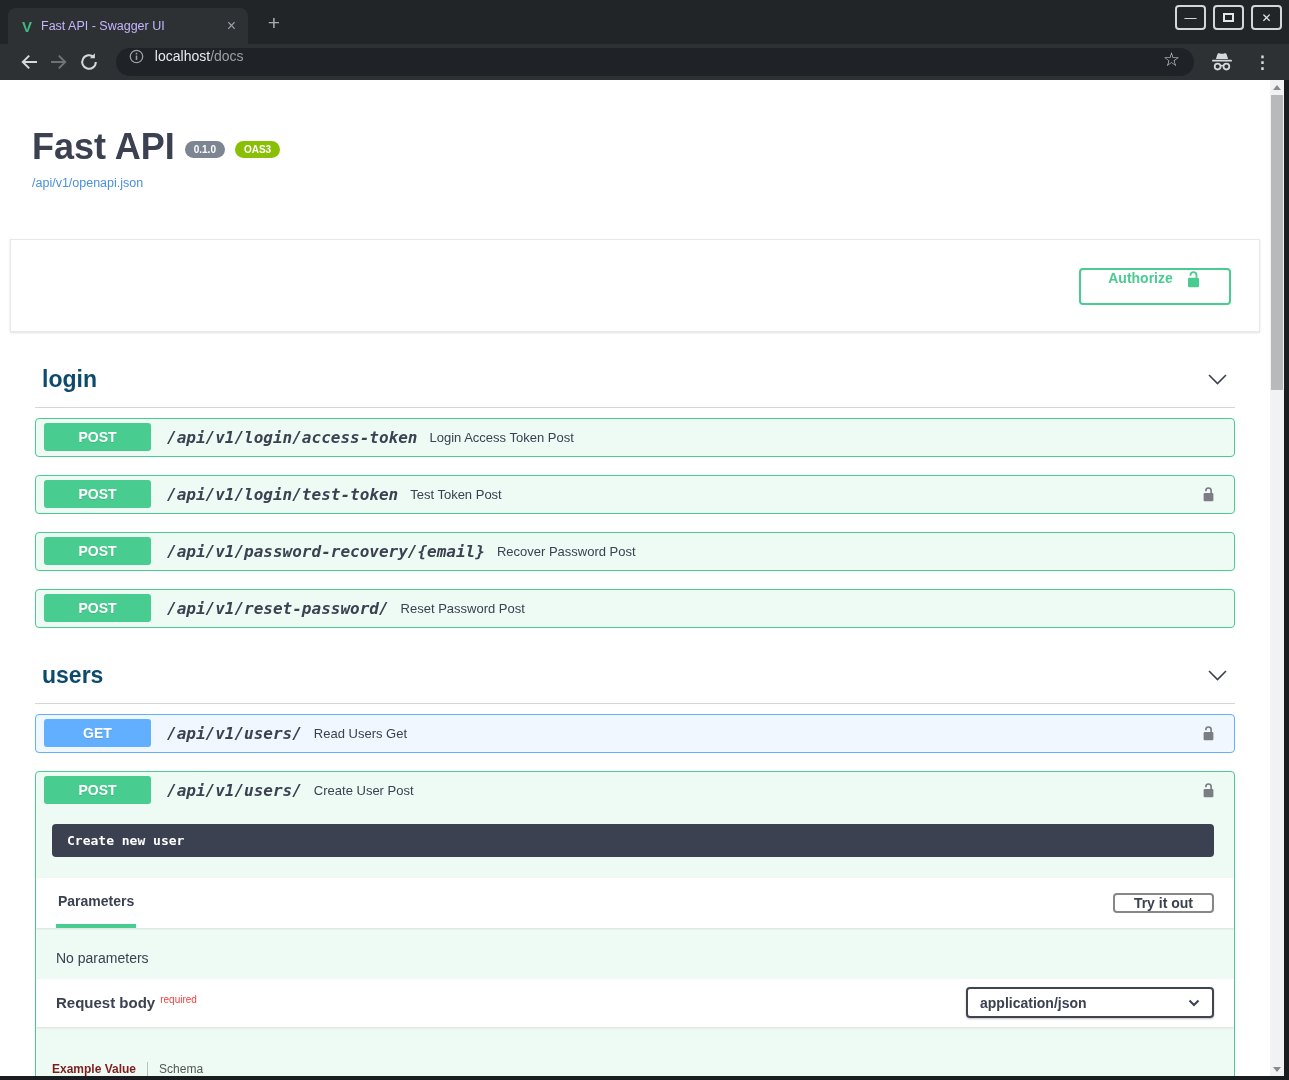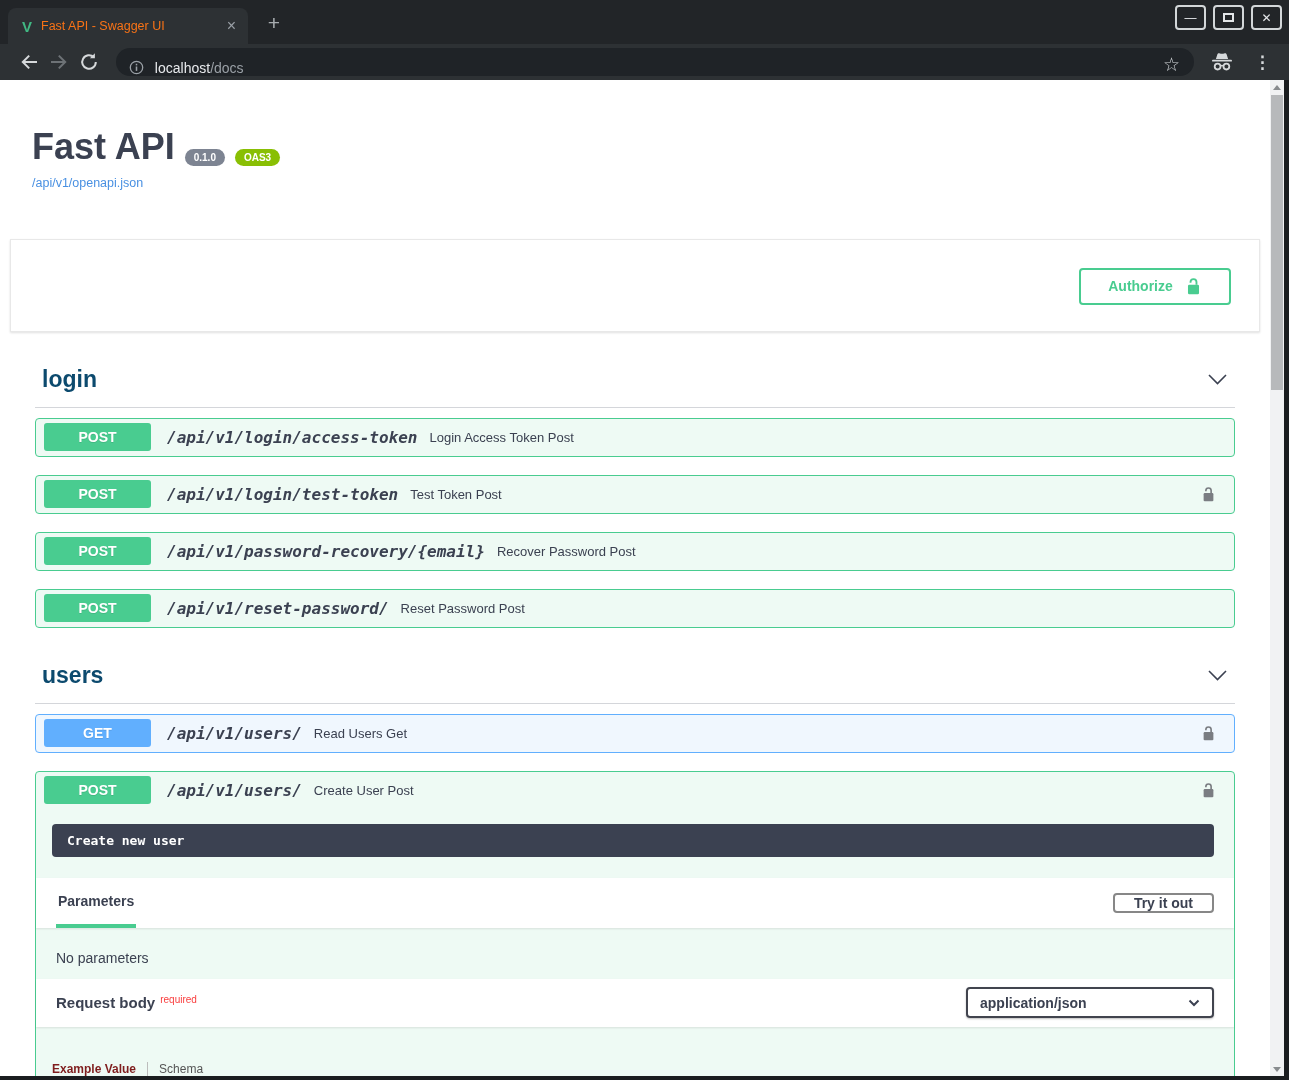--- a/index.html
+++ b/index.html
@@ -6,31 +6,31 @@
   html,body { background:#0e0f10; }
   body { font-family:"Liberation Sans", sans-serif; }
 
   .window { position:relative; width:1289px; height:1080px; background:#1a1d1f; overflow:hidden; }
 
   
   .titlebar { position:relative; height:44px; background:#222528; }
   .tab { position:absolute; left:8px; top:8px; width:240px; height:36px; background:#2d3134;
          border-radius:8px 8px 0 0; display:flex; align-items:center; padding:0 6px 0 14px; cursor:default; }
   .favicon { color:#41b883; font-weight:700; font-size:15px; margin-right:9px; }
-  .tab-title { color:#f97316; font-size:12.5px; flex:1; white-space:nowrap; overflow:hidden; }
+  .tab-title { color:#c4b5fd; font-size:12.5px; flex:1; white-space:nowrap; overflow:hidden; }
   .tab-close { color:#9aa0a6; font-size:16px; line-height:16px; padding:2px 6px; border-radius:50%; }
   .new-tab { position:absolute; left:262px; top:12px; color:#a7abaf; font-size:21px; line-height:21px; width:24px; text-align:center; }
   .win-controls { position:absolute; right:7px; top:5px; display:flex; gap:7px; }
   .wc { width:31px; height:25px; border:2px solid #d3d7d9; border-radius:4px; color:#e8eaed;
         display:flex; align-items:center; justify-content:center; font-size:12px; background:transparent; }
   .wc-max-box { width:11px; height:9px; border:2px solid #e3e6e8; display:block; }
 
   .toolbar { position:relative; height:36px; background:#2d3134; display:flex; align-items:center; padding:0 14px; }
   .nav-btn { width:30px; height:30px; display:flex; align-items:center; justify-content:center; border-radius:50%; }
-  .omnibox { height:28px; width:1080px; background:#1f2327; border-radius:14px; display:flex; align-items:flex-end;
+  .omnibox { height:28px; width:1080px; background:#1f2327; border-radius:14px; display:flex; align-items:flex-start;
              padding:0 8px 0 12px; margin-left:12px; }
   .info-icon { margin-right:10px; display:flex; }
   .url { font-size:14px; }
   .url-host { color:#e8eaed; }
   .url-path { color:#9aa0a6; }
   .omni-star { margin-left:auto; color:#d3d7da; font-size:19px; padding:0 6px; }
   .tb-right { display:flex; align-items:center; gap:16px; margin-left:16px; }
   .menu-dots { color:#d6d9db; font-size:17px; font-weight:700; padding:0 4px; }
 
   
@@ -38,32 +38,32 @@
   .scrollbar { position:absolute; top:80px; left:1270px; width:14px; height:996px; background:#f1f2f3; }
   .sb-arrow { position:absolute; left:0; width:14px; height:14px; display:flex; align-items:center; justify-content:center; }
   .sb-up { top:0; } .sb-down { bottom:0; }
   .tri-up { width:0; height:0; border-left:4px solid transparent; border-right:4px solid transparent; border-bottom:5px solid #888b8e; }
   .tri-down { width:0; height:0; border-left:4px solid transparent; border-right:4px solid transparent; border-top:5px solid #888b8e; }
   .sb-thumb { position:absolute; left:1px; top:15px; width:12px; height:295px; background:#b7b9bb; }
 
   
   .swagger { padding-top:48px; color:#3b4151; }
   .info { margin:0 32px; }
-  .api-title-row { display:flex; align-items:flex-end; }
+  .api-title-row { display:flex; align-items:center; }
   .api-title { font-size:36px; font-weight:700; color:#3b4151; line-height:1.05; }
   .pill { font-size:10px; font-weight:700; color:#fff; padding:3px 9px; border-radius:10px; margin-left:10px; margin-top:5px; }
   .pill-version { background:#7d8492; }
   .pill-oas { background:#89bf04; }
   .spec-link { display:inline-block; margin:10px 0 0; color:#4990e2; font-size:12.5px; text-decoration:none; }
 
   .scheme-container { margin:48px 10px 0; height:93px; background:#fff; border:1px solid #e8e8e8;
                       box-shadow:0 1px 2px rgba(0,0,0,.12); position:relative; }
   .authorize-btn { position:absolute; right:28px; top:28px; width:152px; height:37px; background:#fff;
                    border:2px solid #49cc90; border-radius:4px; color:#49cc90; font-weight:700; font-size:14px;
-                   display:flex; align-items:center; justify-content:center; gap:12px; }
+                   display:flex; justify-content:center; gap:12px; }
 
   .tag-section { margin:26px 35px 0; }
   .tag-header { display:flex; align-items:center; justify-content:space-between;
                 border-bottom:1px solid #d4d6da; padding:8px 7px 14px; }
   .tag-name { font-size:23px; font-weight:700; color:#0c4a6e; }
 
   .opblock { border-radius:4px; margin-top:10px; margin-bottom:18px; }
   .op-row { display:flex; align-items:center; height:37px; padding:0 8px; }
   .opblock.post { border:1px solid #49cc90; background:#eefaf4; }
   .opblock.get  { border:1px solid #61affe; background:#f0f7fe; }

